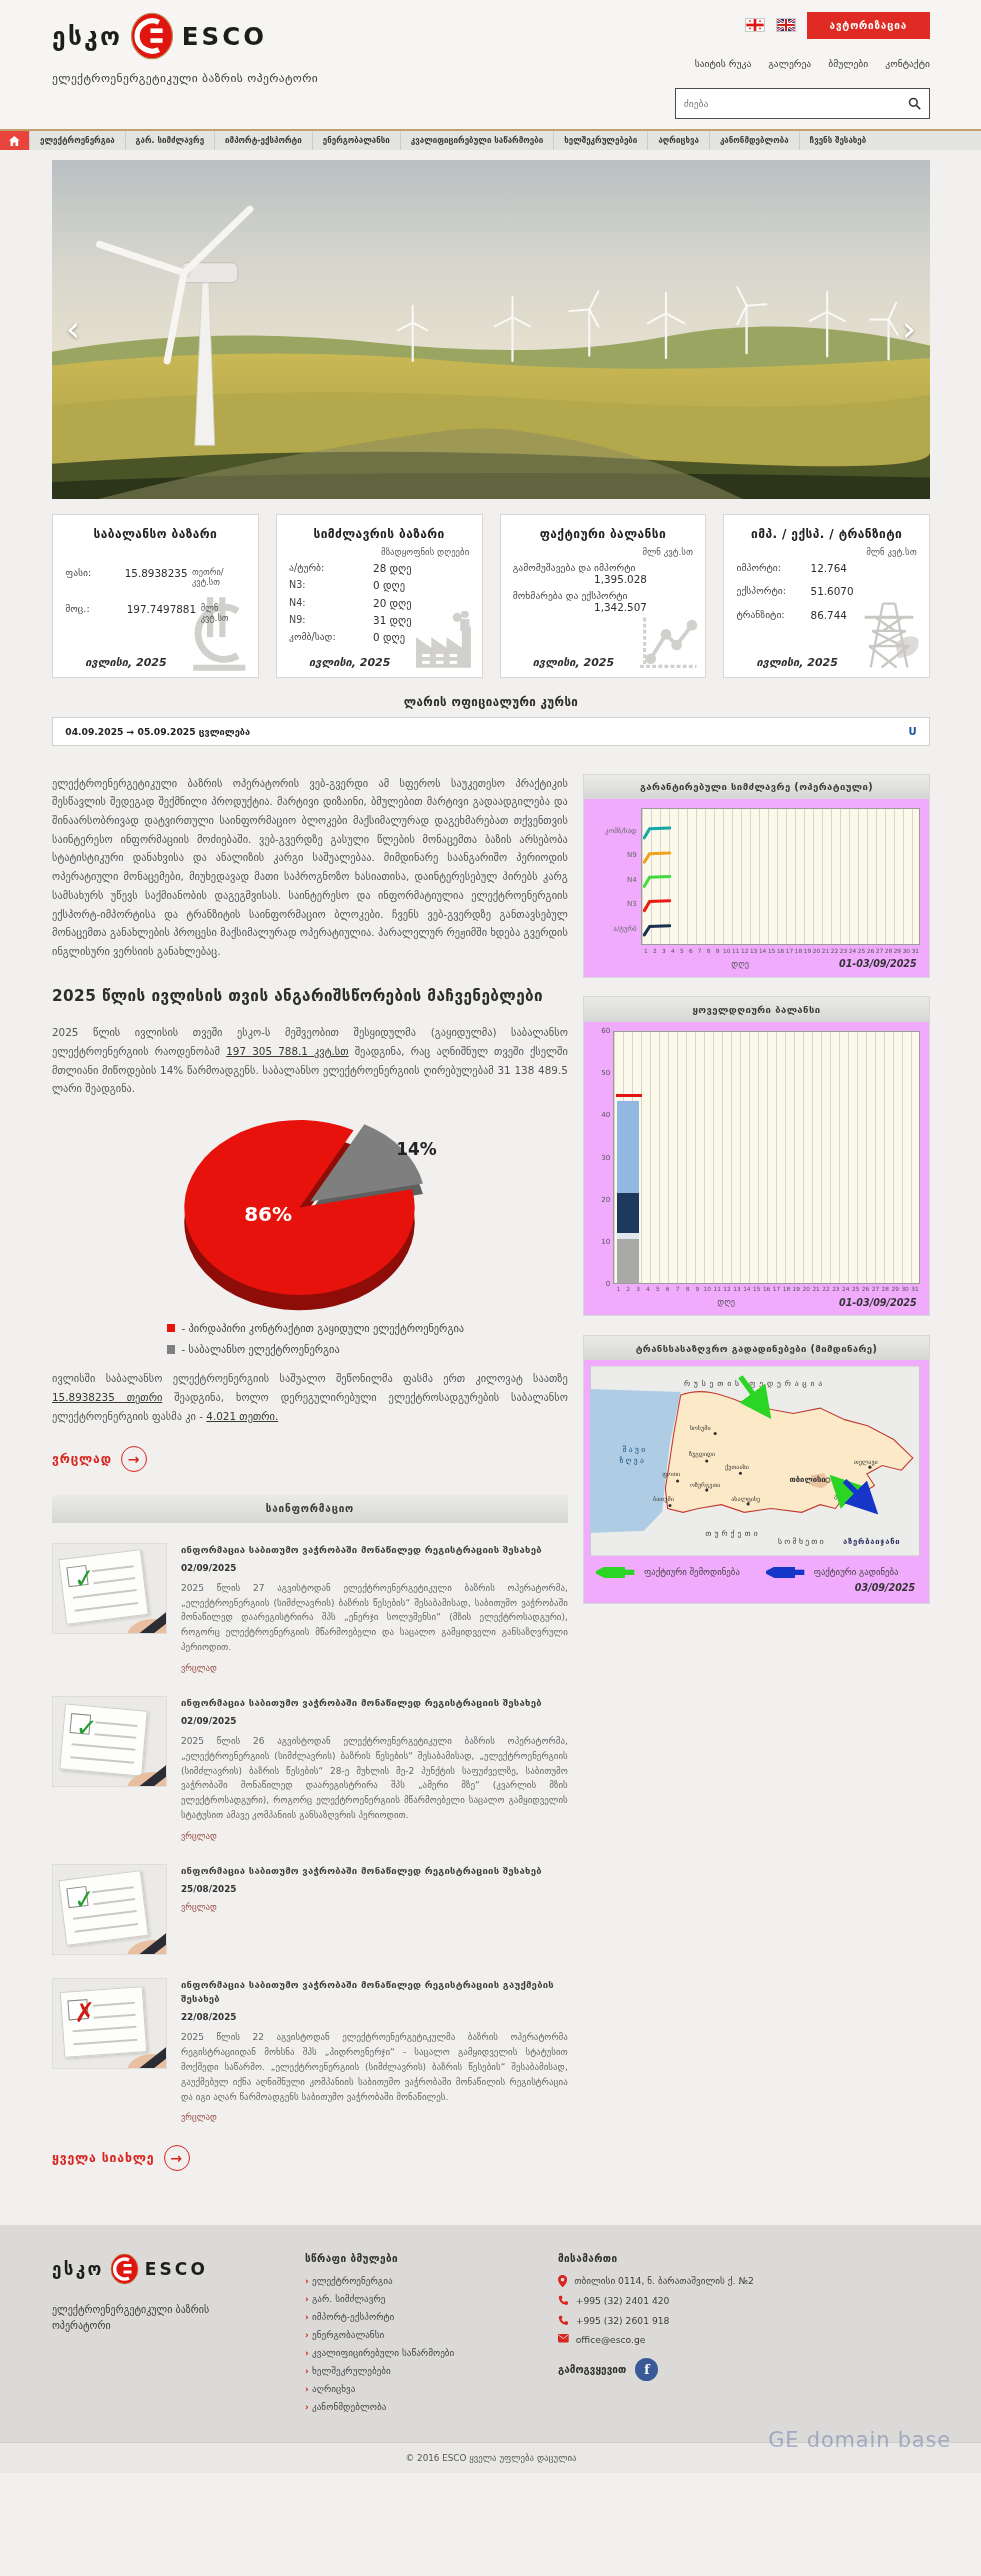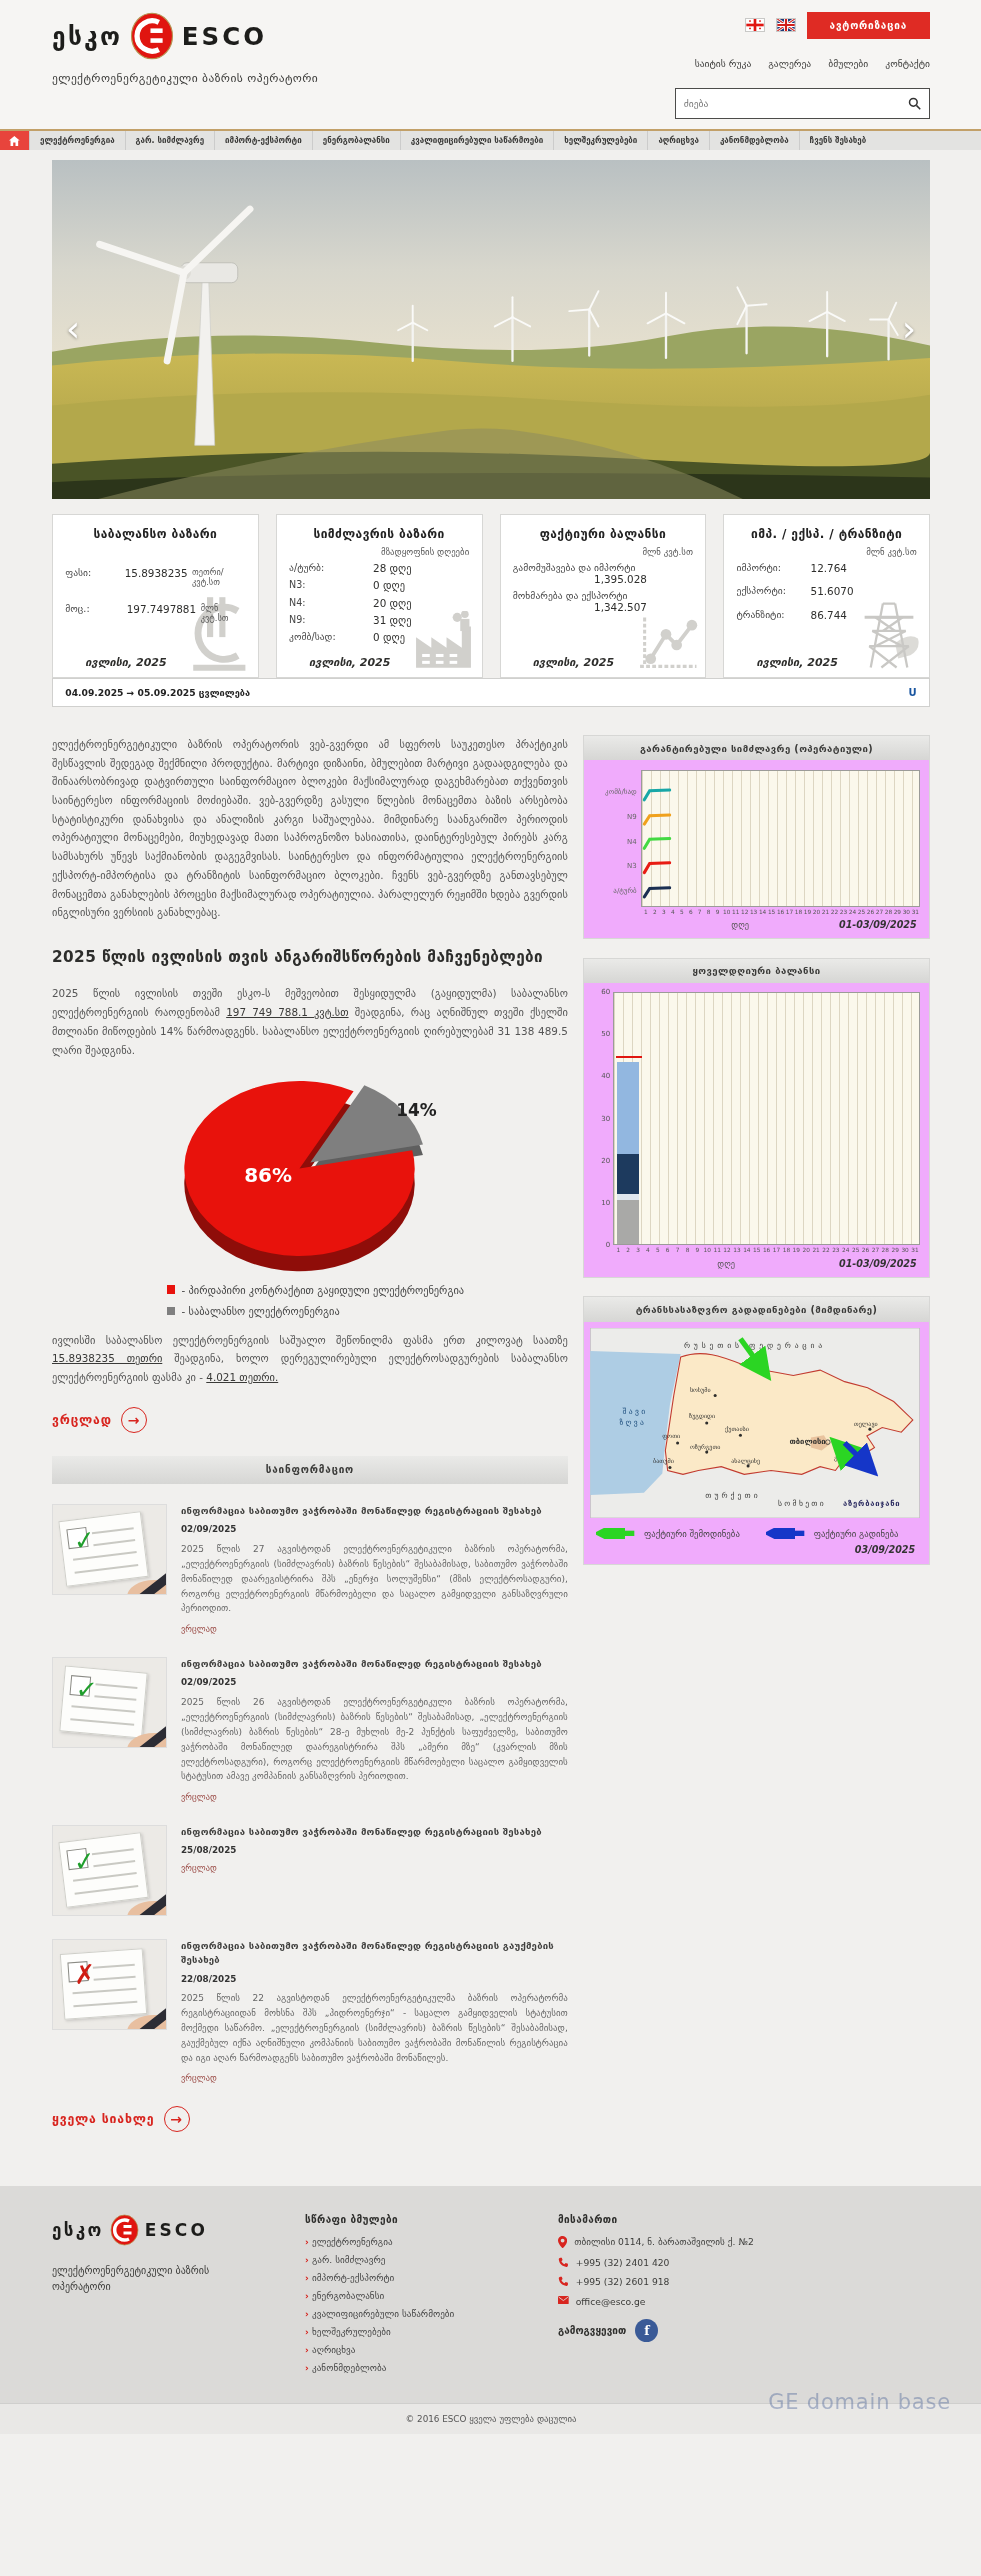--- a/index.html
+++ b/index.html
@@ -401,31 +401,32 @@
         <g stroke="#c0bfbb" stroke-width="3" fill="none">
           <path d="M34,8 L18,92 M50,8 L66,92"></path>
           <path d="M24,26 H60 M20,44 H64 M16,64 H68"></path>
           <path d="M34,8 H50 M24,26 L50,44 M60,26 L34,44 M20,44 L60,64 M64,44 L24,64 M16,64 L52,92 M68,64 L32,92"></path>
           <path d="M10,26 H74" stroke-width="4"></path>
         </g>
       </svg>
     </div>
   </div>
 
+  <div class="kurs-title">ლარის ოფიციალური კურსი</div>
   <div class="kurs-bar">
     <span class="kurs-range">04.09.2025 → 05.09.2025 ცვლილება</span>
     <span class="kurs-ticker">U</span>
   </div>
 
   <div class="content">
     <div class="col-main">
       <p class="para">ელექტროენერგეტიკული ბაზრის ოპერატორის ვებ-გვერდი ამ სფეროს საუკეთესო პრაქტიკის შესწავლის შედეგად შექმნილი პროდუქტია. მარტივი დიზაინი, ბმულებით მარტივი გადაადგილება და შინაარსობრივად დატვირთული საინფორმაციო ბლოკები მაქსიმალურად დაგეხმარებათ თქვენთვის საინტერესო ინფორმაციის მოძიებაში. ვებ-გვერდზე გასული წლების მონაცემთა ბაზის არსებობა სტატისტიკური დანახვისა და ანალიზის კარგი საშუალებაა. მიმდინარე საანგარიშო პერიოდის ოპერატიული მონაცემები, მიუხედავად მათი საპროგნოზო ხასიათისა, დაინტერესებულ პირებს კარგ სამსახურს უწევს საქმიანობის დაგეგმვისას. საინტერესო და ინფორმატიულია ელექტროენერგიის ექსპორტ-იმპორტისა და ტრანზიტის საინფორმაციო ბლოკები. ჩვენს ვებ-გვერდზე განთავსებულ მონაცემთა განახლების პროცესი მაქსიმალურად ოპერატიულია. პარალელურ რეჟიმში ხდება გვერდის ინგლისური ვერსიის განახლებაც.</p>
 
       <div class="h2">2025 წლის ივლისის თვის ანგარიშსწორების მაჩვენებლები</div>
-      <p class="para"><span>2025 წლის ივლისის თვეში ესკო-ს მეშვეობით შესყიდულმა (გაყიდულმა) საბალანსო ელექტროენერგიის რაოდენობამ </span><span class="u">197 749 788.1 კვტ.სთ</span><span> შეადგინა, რაც აღნიშნულ თვეში ქსელში მთლიანი მიწოდების 14% წარმოადგენს. საბალანსო ელექტროენერგიის ღირებულებამ 31 138 489.5 ლარი შეადგინა.</span></p>
+      <p class="para"><span>2025 წლის ივლისის თვეში ესკო-ს მეშვეობით შესყიდულმა (გაყიდულმა) საბალანსო ელექტროენერგიის რაოდენობამ </span><span class="u">197 305 788.1 კვტ.სთ</span><span> შეადგინა, რაც აღნიშნულ თვეში ქსელში მთლიანი მიწოდების 14% წარმოადგენს. საბალანსო ელექტროენერგიის ღირებულებამ 31 138 489.5 ლარი შეადგინა.</span></p>
 
       <div class="pie-wrap">
         <svg width="361" height="209" viewBox="0 0 470 272">
           <g transform="translate(222,132) scale(1,0.76)">
             <path d="M0,0 L146.7,-31.2 A150,150 0 1 1 70.4,-132.4 Z" transform="translate(0,26)" fill="#8f0d09"></path>
             <path d="M0,0 L70.4,-132.4 A150,150 0 0 1 146.7,-31.2 Z" transform="translate(14,8)" fill="#5f5f5f"></path>
             <path d="M0,0 L146.7,-31.2 A150,150 0 1 1 70.4,-132.4 Z" fill="#e8120c"></path>
             <path d="M0,0 L70.4,-132.4 A150,150 0 0 1 146.7,-31.2 Z" transform="translate(14,-10)" fill="#7f7f7f"></path>
           </g>
           <text x="150" y="150" font-size="26" font-weight="bold" fill="#ffffff">86%</text>

